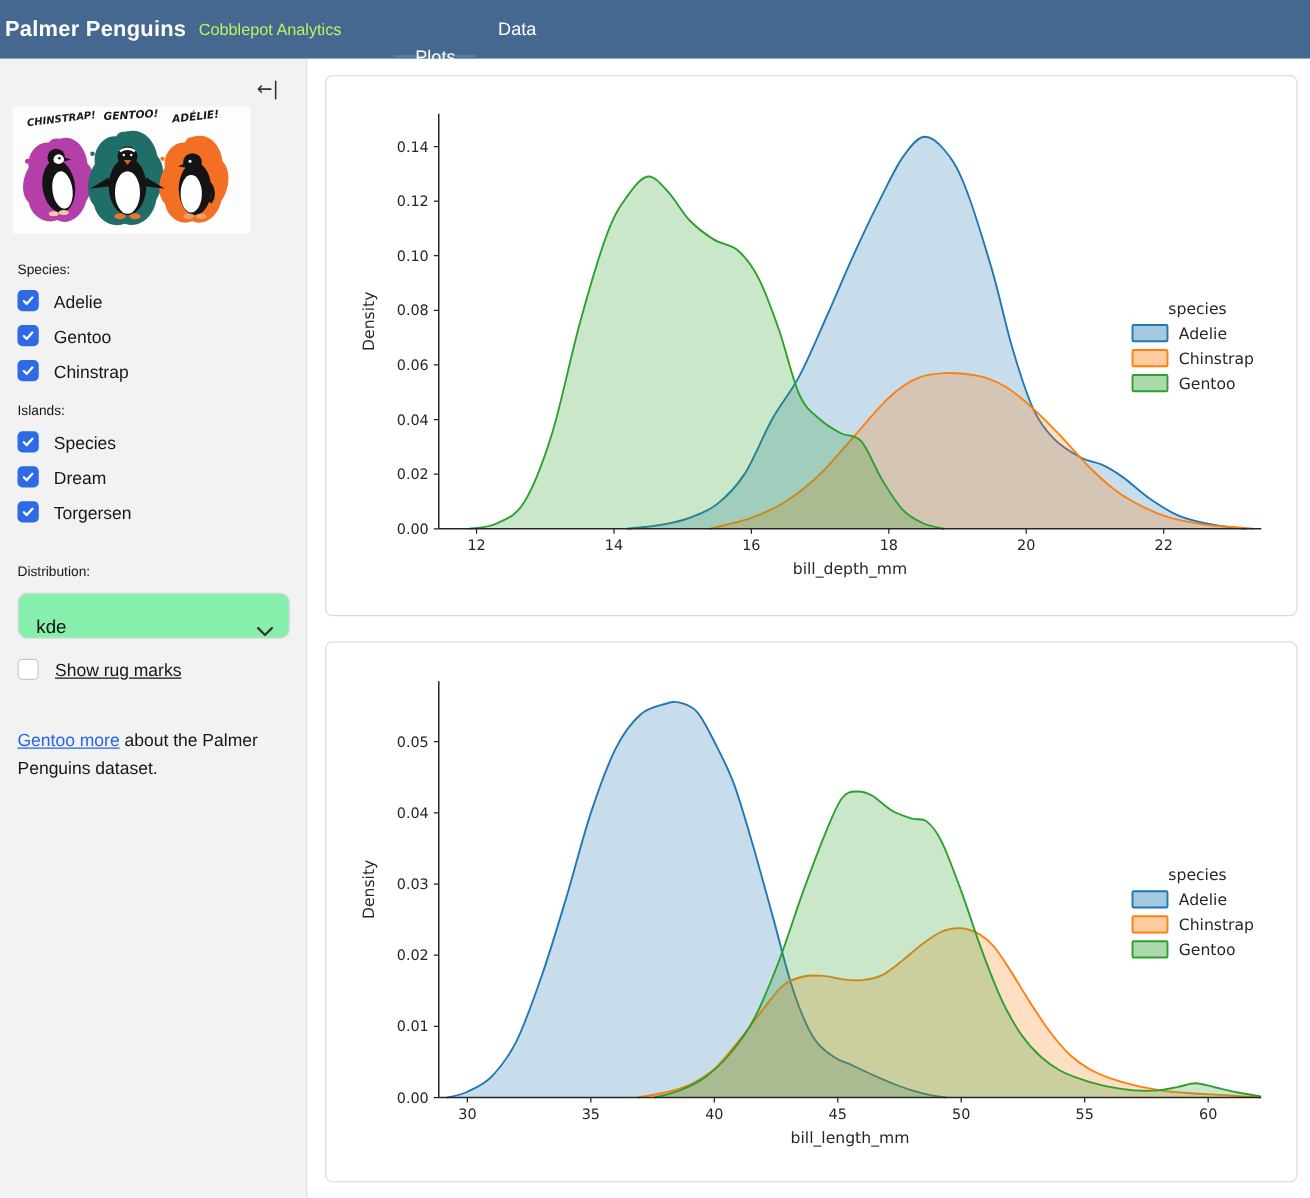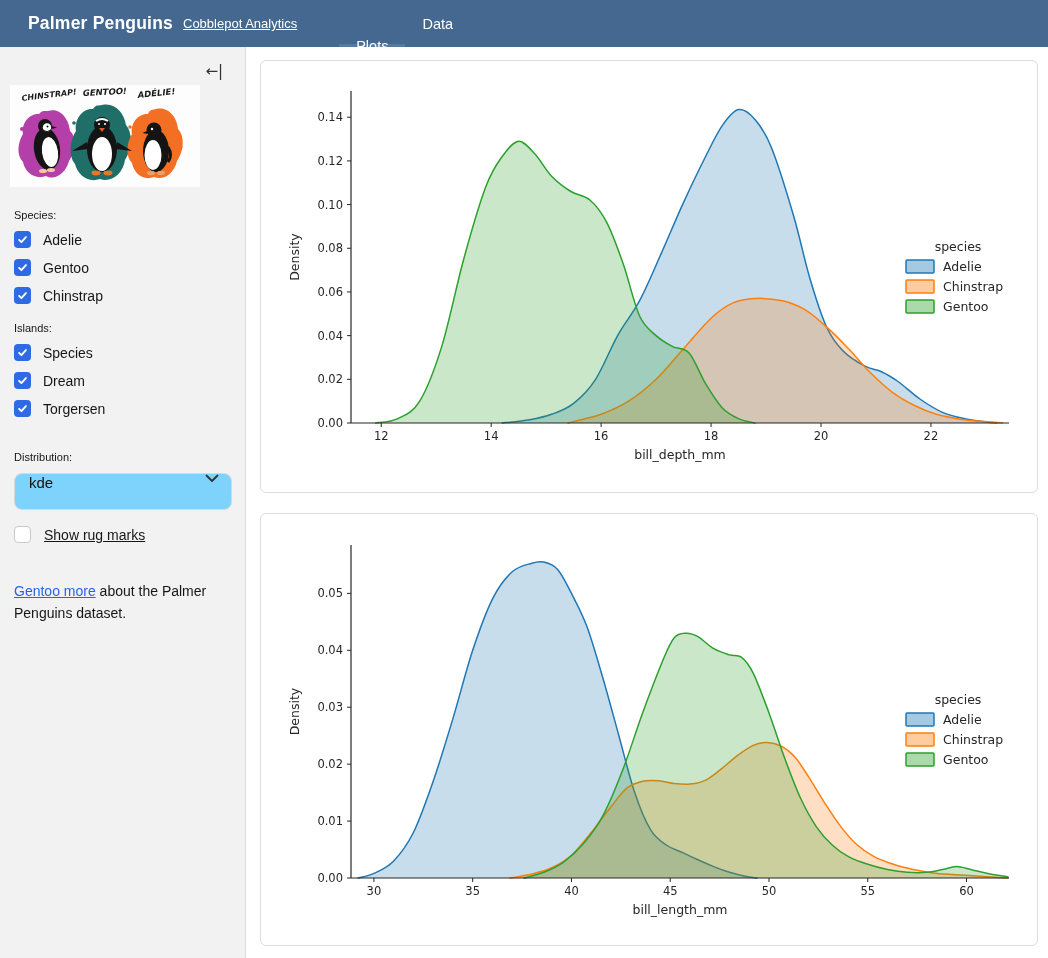--- a/index.html
+++ b/index.html
@@ -2,46 +2,46 @@
 <html><head>
 <meta charset="utf-8">
 <style>
   * { box-sizing: border-box; margin: 0; padding: 0; }
   html,body { width:1048px; height:958px; overflow:hidden;
               font-family:"Liberation Sans", sans-serif; background:#fff; }
 
   
   .navbar { position:absolute; left:0; top:0; width:1048px; height:47px;
             background:#44688f; display:flex; align-items:stretch; color:#fff; }
-  .brand { display:flex; align-items:center; padding-left:28px; }
+  .brand { display:flex; align-items:center; padding-left:4px; }
   .brand-title { font-size:17.5px; font-weight:bold; letter-spacing:.2px; }
-  .brand-sub { font-size:13px; margin-left:10px; color:#ffffff;text-decoration:underline; }
+  .brand-sub { font-size:13px; margin-left:10px; color:#bef264; }
   .nav-tabs { display:flex; margin-left:42px; }
   .nav-tab { display:flex; align-items:center; padding:0 17px; font-size:14.5px;
              color:#fff; cursor:pointer; }
   .nav-tab.active { background:#567a9f;margin-top:44px; }
 
   
   .sidebar { position:absolute; left:0; top:47px; width:246px; height:911px;
              background:#f2f2f2; border-right:1px solid #dcdcdc; padding:12px 14px; }
   .collapse-btn { position:absolute; top:15px; right:22px; font-size:15px;
                   color:#333; background:none; border:none; cursor:pointer;
                   font-family:"DejaVu Sans", sans-serif; }
   .artwork { margin-top:26px; margin-left:-4px; width:190px; height:102px; }
   .group-label { font-size:11px; color:#161616; margin-top:18px; margin-bottom:10px; }
   .check-row { display:flex; align-items:center; margin-bottom:11px; cursor:pointer; }
   .cb { width:17px; height:17px; border-radius:4px; flex:0 0 17px;
         display:inline-flex; align-items:center; justify-content:center; }
   .cb.on { background:#2e6ae6; }
   .cb.off { background:#fff; border:1px solid #c9c9c9; }
   .check-row .lbl { font-size:14px; color:#161616; margin-left:12px; }
   .dist-label { margin-top:34px; }
-  .select { margin-top:3px; width:218px; height:37px; background:#7dd3fc;
+  .select { margin-top:3px; width:218px; height:37px; background:#86efac;
             border:1px solid #d9d9d9; border-radius:8px; display:flex;
-            align-items:flex-start; padding:0 12px 0 14px; cursor:pointer; }
+            align-items:flex-end; padding:0 12px 0 14px; cursor:pointer; }
   .select .val { font-size:15px; color:#111; flex:1; }
   .rug-row { margin-top:16px; margin-bottom:0; }
   .rug-row .lbl { margin-left:13px;text-decoration:underline; }
   .footer-note { margin-top:38px; font-size:14px; color:#161616; line-height:1.55;
                  width:200px; }
   .footer-note a { color:#2563eb; text-decoration:underline; cursor:pointer; }
 
   
   .main { position:absolute; left:246px; top:47px; width:802px; height:911px;
           background:#fff; }

